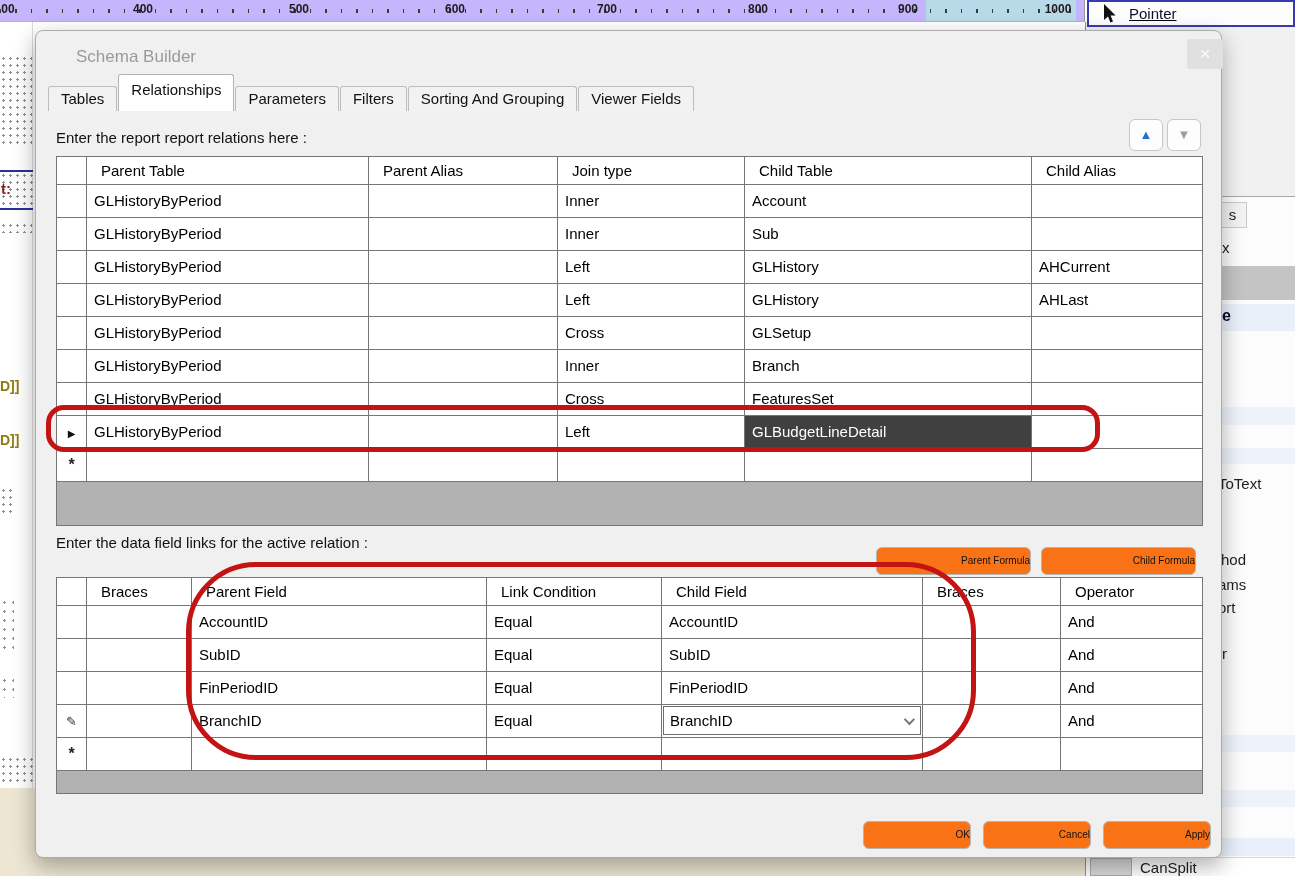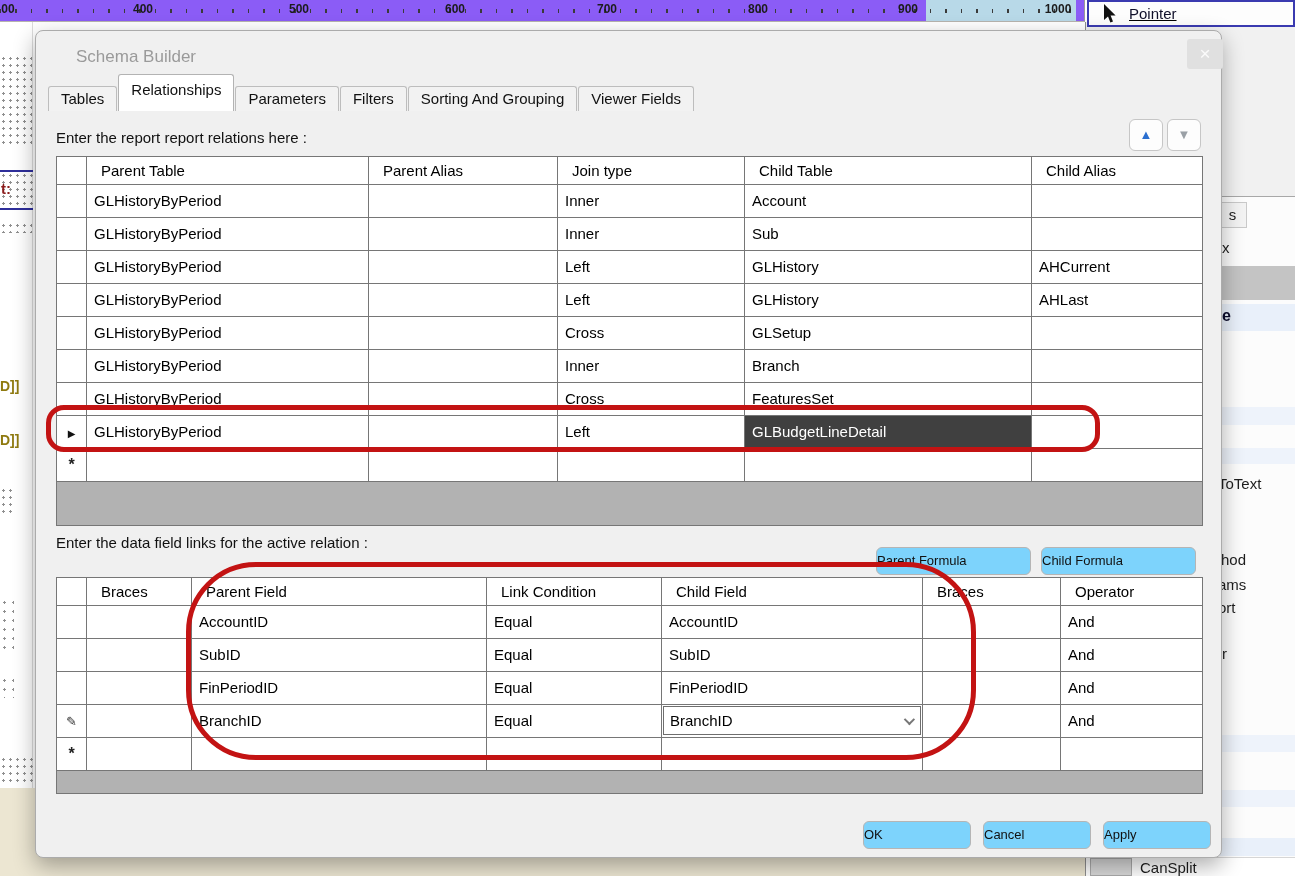--- a/index.html
+++ b/index.html
@@ -1,20 +1,20 @@
 <!DOCTYPE html>
 <html><head>
 <meta charset="utf-8">
 <style>
   * { margin:0; padding:0; box-sizing:border-box; }
   html,body { width:1295px; height:876px; }
   body { font-family:"Liberation Sans", sans-serif; background:#ffffff; position:relative; overflow:hidden; }
 
   
-  .ruler { position:absolute; left:0; top:0; width:1085px; height:22px; background:#8b5cf6;
+  .ruler { position:absolute; left:0; top:0; width:1085px; height:22px; background:#c4b5fd;
            border-bottom:1px solid #b7b4ae; border-right:1px solid #9a9a9a; z-index:1; }
   .ruler-highlight { position:absolute; top:0; height:21px; left:926px; width:150px; background:#b8d9e8; }
   .ruler-ticks { position:absolute; left:0; right:0; top:9px; height:4px;
                  background-image:repeating-linear-gradient(to right,#3a3a3a 0 1px, transparent 1px 15.5px); }
   .ruler-label { position:absolute; top:2px; transform:translateX(-50%); font-size:12px; font-weight:700; color:#1c1c1c; }
 
   .toolbox-pointer { position:absolute; left:1087px; top:0; width:208px; height:27px; background:#fdfdfd;
                      border:2px solid #3a3ab0; display:flex; align-items:center; gap:12px; padding-left:12px; z-index:1;text-decoration:underline; }
   .toolbox-pointer span.lbl { font-size:15px; color:#10102a; }
 
@@ -60,22 +60,22 @@
             font-size:15px; color:#000; padding-left:7px; overflow:hidden; white-space:nowrap; background:#fff; }
   .g-cell:last-child { border-right:none; }
   .g-head .g-cell { height:28px; line-height:27px; padding-left:14px; }
   .g-sel { padding:0; text-align:center; }
   .marker-arrow { font-size:10px; color:#111; }
   .marker-new { font-size:16px; font-weight:700; color:#222; line-height:30px; }
   .marker-edit { font-size:13px; color:#333; }
   .sel { background:#404040; color:#ffffff; }
   .filler { background:#b2b2b2; }
 
-  .btn { position:absolute; background:#7dd3fc; border:1px solid #b5b5b5; border-radius:6px; font-size:13px;
-         color:#111; text-align:left; line-height:26px; }
+  .btn { position:absolute; background:#f97316; border:1px solid #b5b5b5; border-radius:6px; font-size:10px;
+         color:#111; text-align:right; line-height:26px; }
 
   .combo { margin:1px; height:29px; border:1px solid #6e6e6e; background:#fff; display:flex;
            align-items:center; justify-content:space-between; padding:0 8px 0 6px; line-height:27px; }
   .chev { width:8px; height:8px; border-right:2px solid #777; border-bottom:2px solid #777;
           transform:rotate(45deg) translateY(-2px); }
 
   
   .ann { position:absolute; border:5px solid #c31313; z-index:50; pointer-events:none; }
   .ann1 { left:46px; top:405px; width:1054px; height:47px; border-radius:18px; }
   .ann2 { left:186px; top:562px; width:790px; height:198px; border-radius:70px; }

